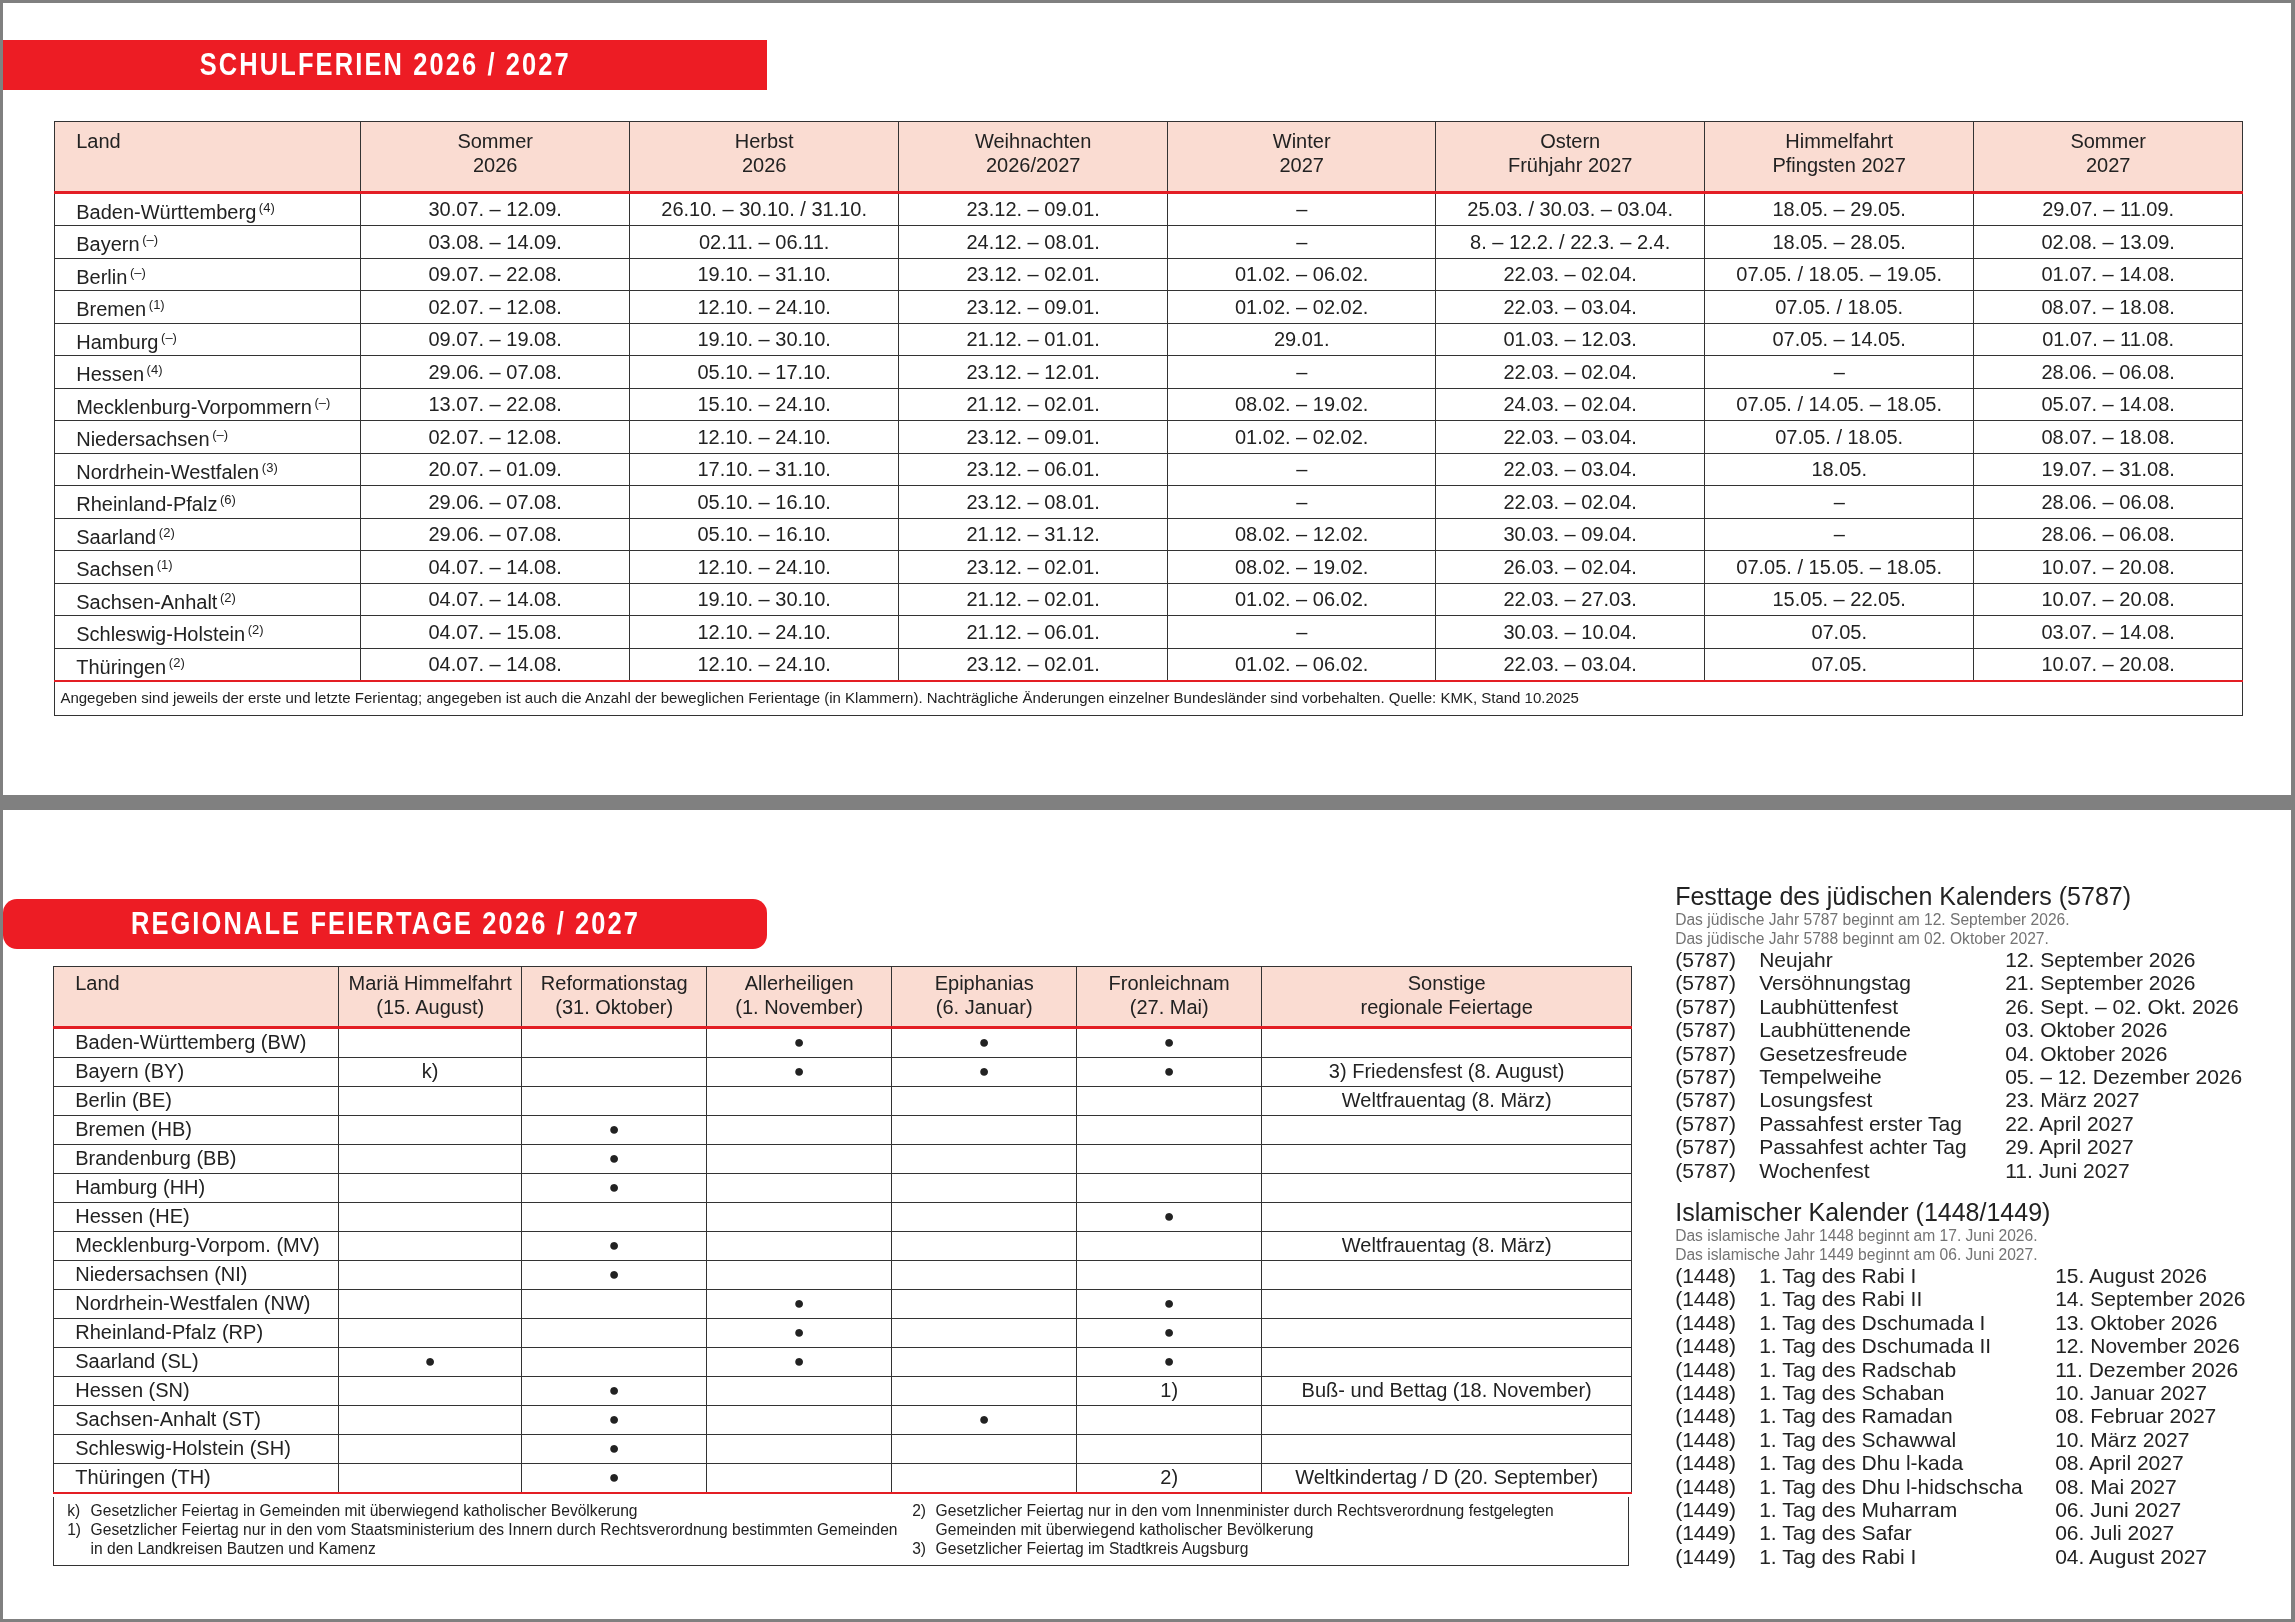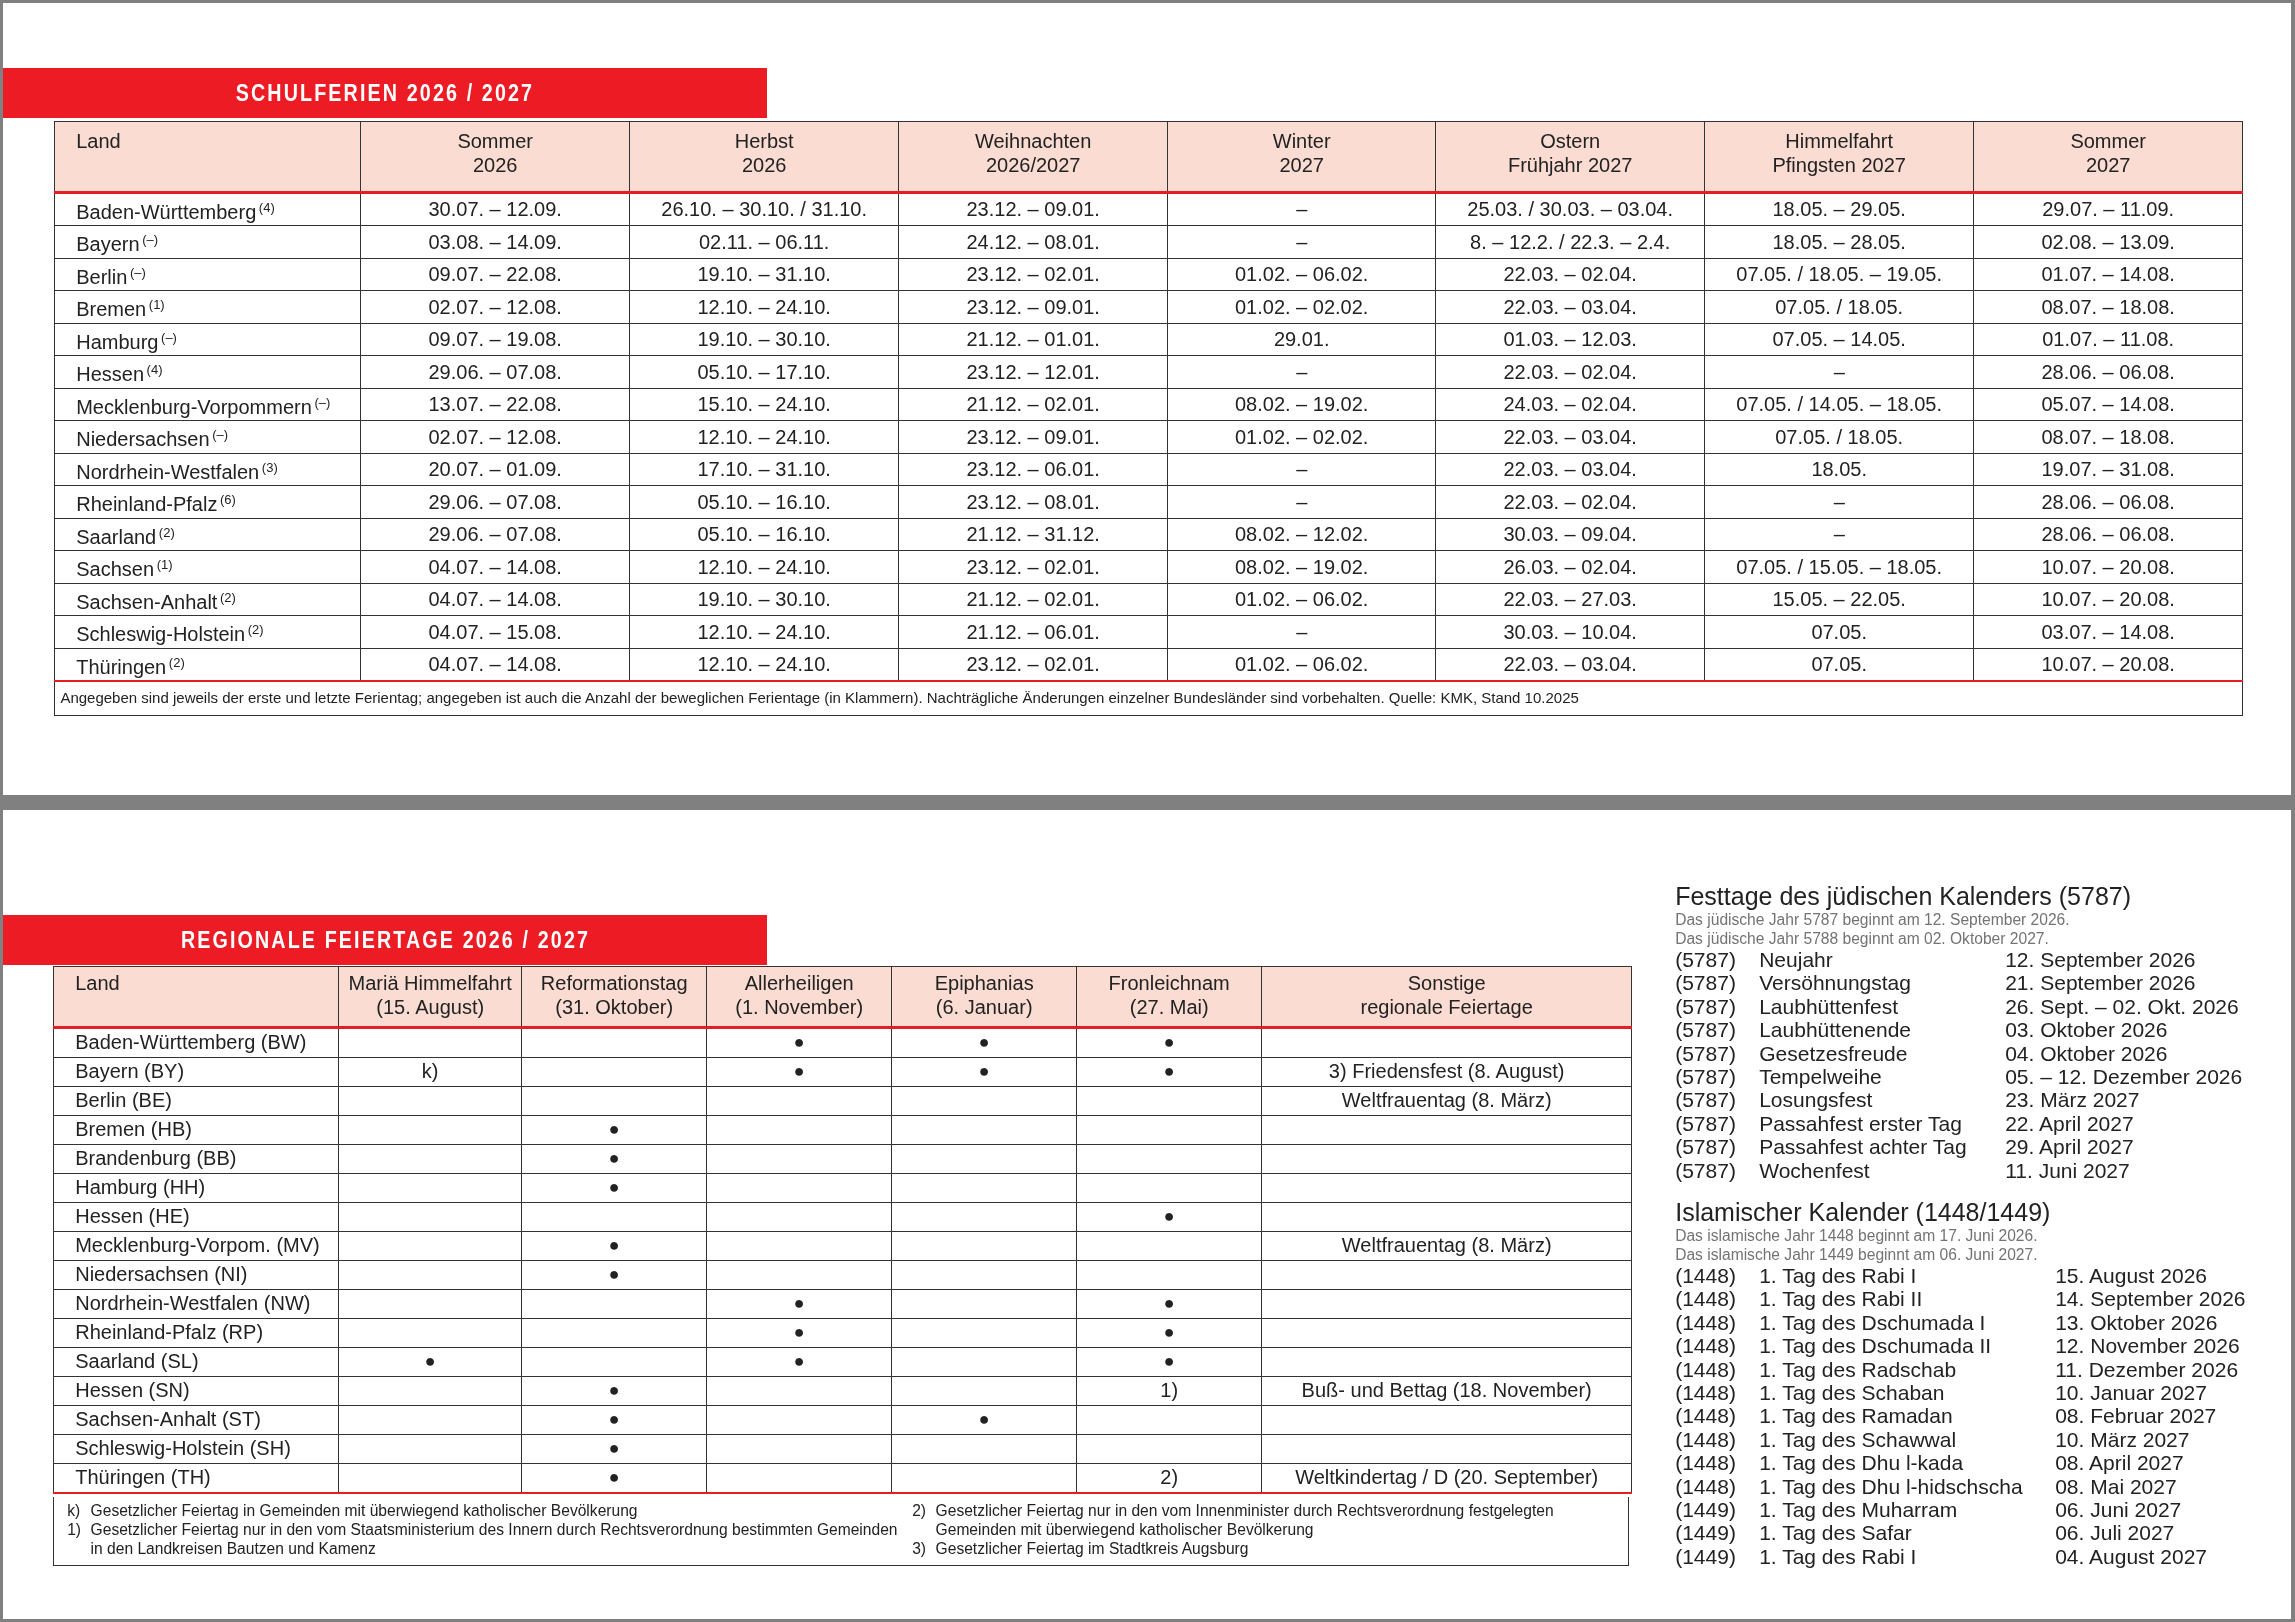--- a/index.html
+++ b/index.html
@@ -14,25 +14,24 @@
   }
   .page-top { top: 3.2px; height: 792px; }
   .page-bottom { top: 810px; bottom: 3.9px; }
 
   .banner {
     position: absolute; left: 0; width: 764px; height: 50px;
     background: #ed1c24;
     color: #fff;
     font-family: "Liberation Sans", sans-serif;
     font-weight: bold;
-    font-size: 24px;
+    font-size: 31px;
     letter-spacing: 2.6px;
     display: flex; align-items: center; justify-content: center;
     transform-origin: left center;
-    margin-top: 28px;
   }
   .banner span { display: inline-block; transform: scaleX(0.82); white-space: nowrap; }
 
   table.grid {
     position: absolute; border-collapse: collapse; table-layout: fixed;
     font-size: 20px; color: #222;
   }
   table.grid th, table.grid td {
     border: 1.3px solid #333;
     padding: 0 5.2px;
@@ -277,21 +276,21 @@
       </tbody>
     <tfoot>
       <tr>
           <td class="note" colspan="8">Angegeben sind jeweils der erste und letzte Ferientag; angegeben ist auch die Anzahl der beweglichen Ferientage (in Klammern). Nachträgliche Änderungen einzelner Bundesländer sind vorbehalten. Quelle: KMK, Stand 10.2025</td>
         </tr>
     </tfoot>
   </table>
 </div>
 
 <div class="page page-bottom">
-  <div class="banner" style="top:77px;">
+  <div class="banner" style="top:89px;border-radius:14px;">
     <span>REGIONALE FEIERTAGE 2026 / 2027</span>
   </div>
 
   <table class="grid" id="feiertage-table">
     <colgroup>
       <col style="width:285px">
         <col style="width:183px">
         <col style="width:185px">
         <col style="width:185px">
       <col style="width:185px">

